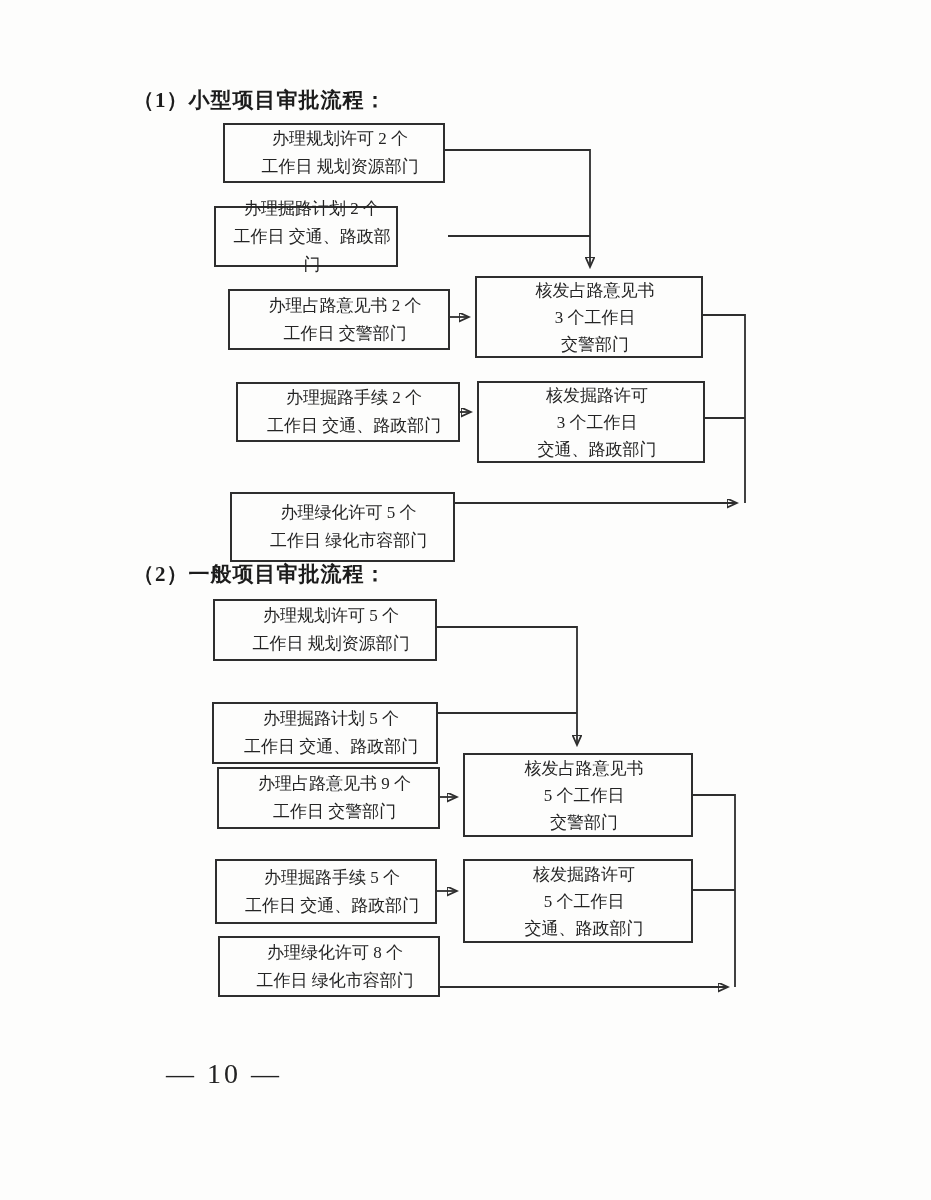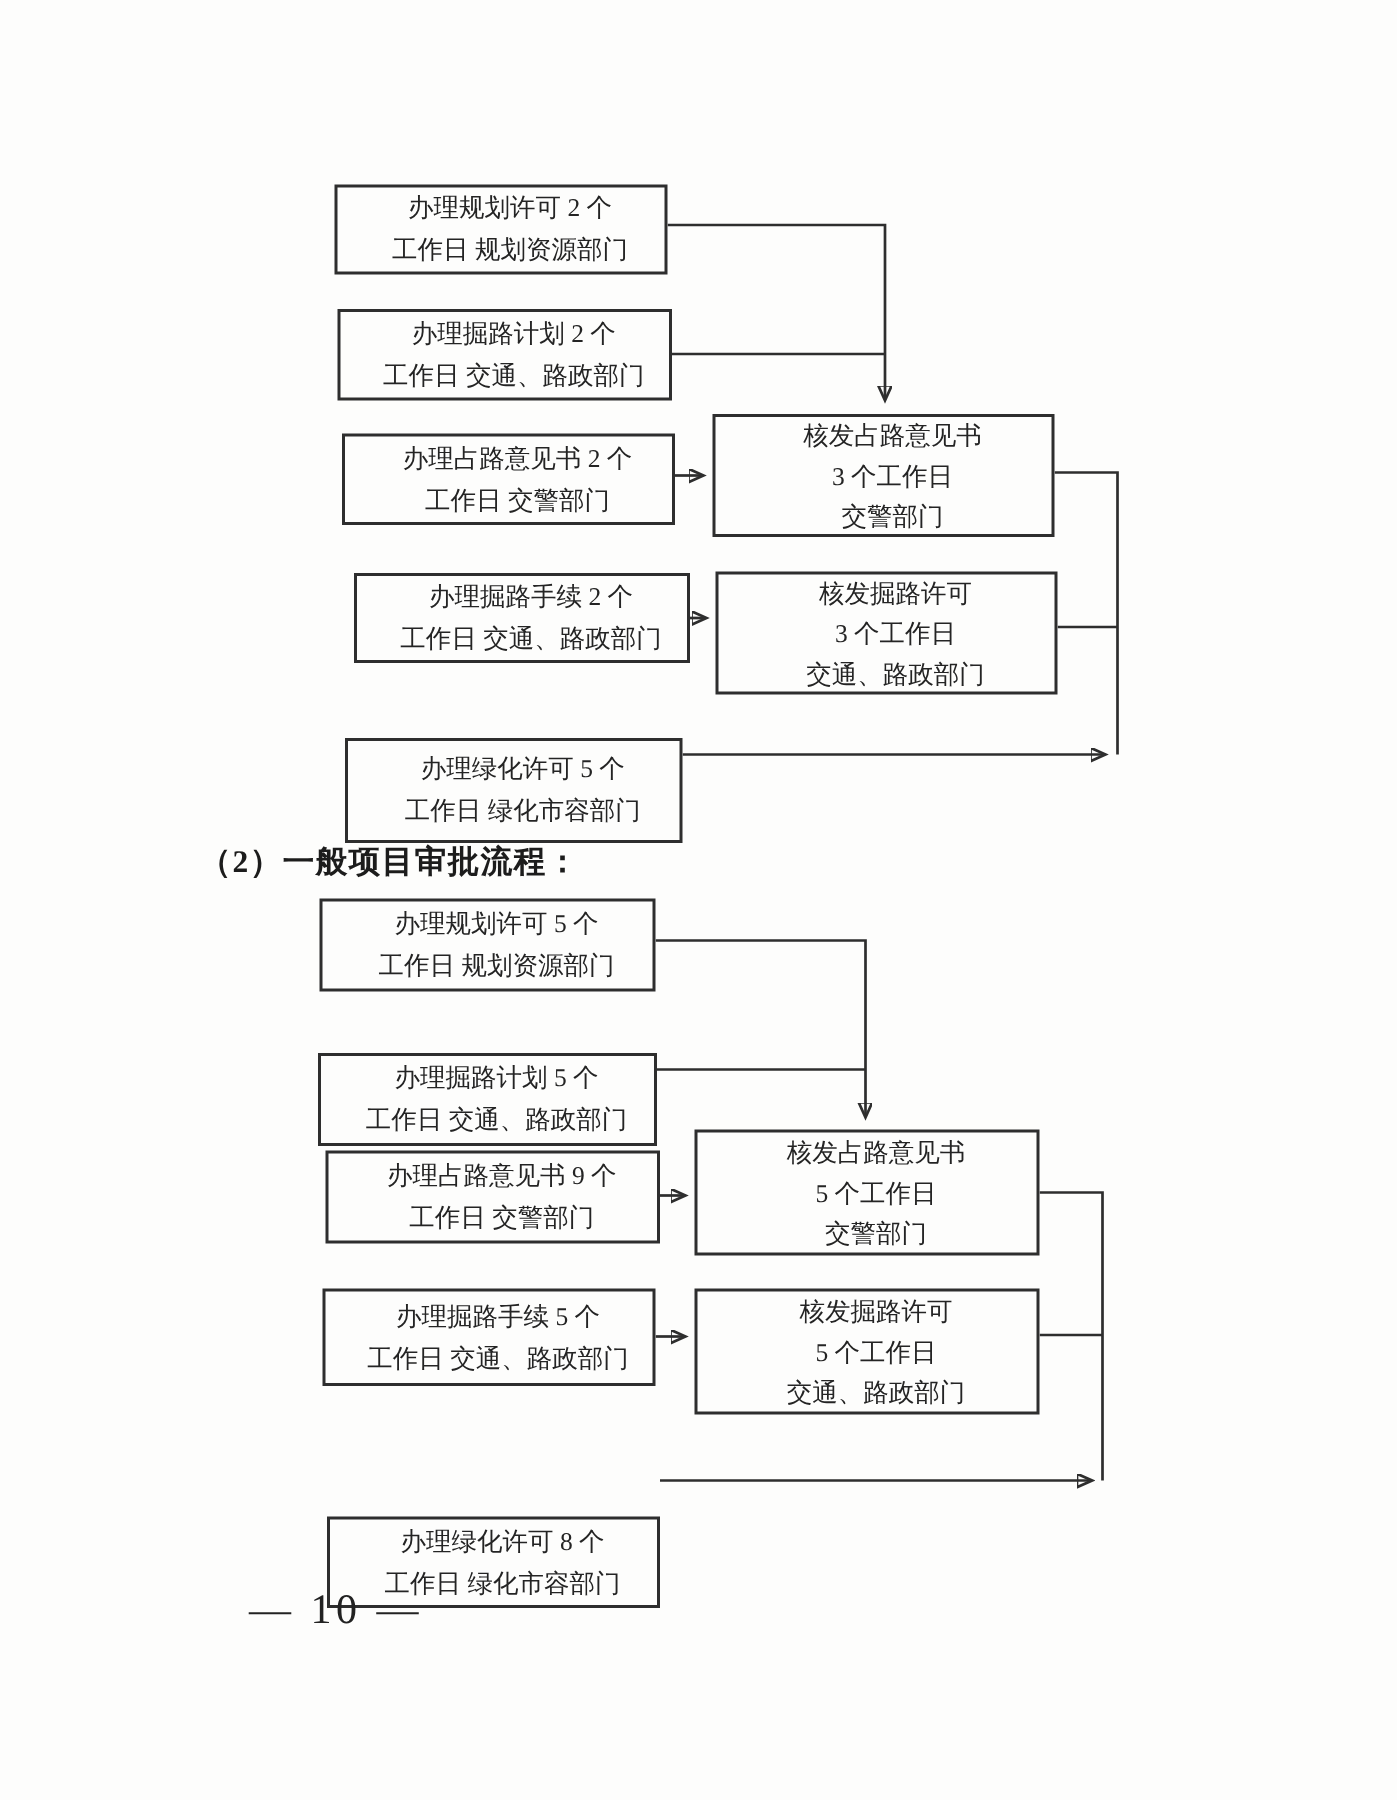--- a/index.html
+++ b/index.html
@@ -52,34 +52,34 @@
     white-space: pre-line;
     font-size: 17px;
     line-height: 28px;
     color: #242424;
   }
   .flow-box.three-line .box-text {
     line-height: 27px;
   }
   
   #box-s1 { left: 223px; top: 123px; width: 222px; height: 60px; }
-  #box-s2 { left: 225px; top: 206px; width: 223px; height: 61px; }
+  #box-s2 { left: 214px; top: 206px; width: 184px; height: 61px; }
   #box-s3 { left: 228px; top: 289px; width: 222px; height: 61px; }
   #box-r1 { left: 475px; top: 276px; width: 228px; height: 82px; }
   #box-s4 { left: 236px; top: 382px; width: 224px; height: 60px; }
   #box-r2 { left: 477px; top: 381px; width: 228px; height: 82px; }
   #box-s5 { left: 230px; top: 492px; width: 225px; height: 70px; }
   
   #box-g1 { left: 213px; top: 599px; width: 224px; height: 62px; }
   #box-g2 { left: 212px; top: 702px; width: 226px; height: 62px; align-items: center; }
   #box-g3 { left: 217px; top: 767px; width: 223px; height: 62px; }
   #box-r3 { left: 463px; top: 753px; width: 230px; height: 84px; }
   #box-g4 { left: 215px; top: 859px; width: 222px; height: 65px; }
   #box-r4 { left: 463px; top: 859px; width: 230px; height: 84px; }
-  #box-g5 { left: 218px; top: 1011px; width: 222px; height: 61px; }
+  #box-g5 { left: 218px; top: 936px; width: 222px; height: 61px; }
   #connector-layer {
     position: absolute;
     left: 0; top: 0;
     width: 931px;
     height: 1200px;
     pointer-events: none;
   }
   #connector-layer path {
     fill: none;
     stroke: #2e2e2e;
@@ -118,20 +118,21 @@
 
     <path d="M437,627 H577 V744" marker-end="url(#arrow)"></path>
     <path d="M438,713 H577"></path>
     <path d="M440,797 H456" marker-end="url(#arrow)"></path>
     <path d="M437,891 H456" marker-end="url(#arrow)"></path>
     <path d="M693,795 H735 V987"></path>
     <path d="M693,890 H735"></path>
     <path d="M440,987 H727" marker-end="url(#arrow)"></path>
   </svg>
 
+  <div id="heading-small" class="section-heading">（1）小型项目审批流程：</div>
 
   <div id="box-s1" class="flow-box">
     <span class="box-text">办理规划许可 2 个
 工作日 规划资源部门</span>
   </div>
   <div id="box-s2" class="flow-box">
     <span class="box-text">办理掘路计划 2 个
 工作日 交通、路政部门</span>
   </div>
   <div id="box-s3" class="flow-box">

